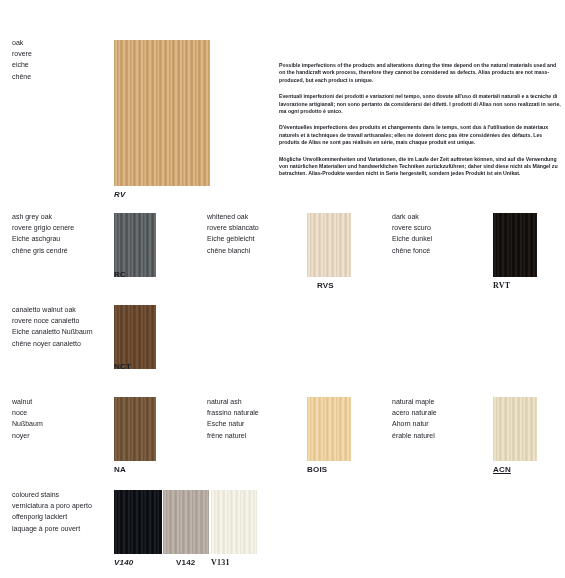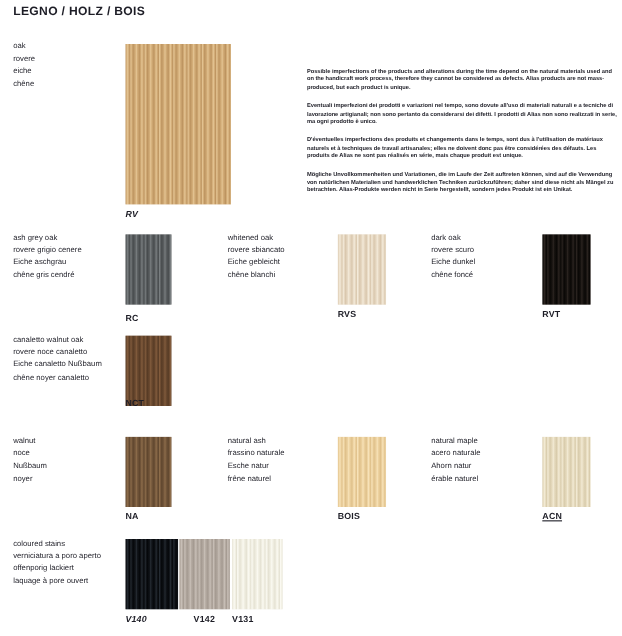--- a/index.html
+++ b/index.html
@@ -73,21 +73,20 @@
     font-weight: bold;
     color: #1d1d26;
     text-align: left;
   }
   #disclaimer p:last-child { margin-bottom: 0; }
 </style>
 </head>
 <body>
 
 <div id="header">
-  <div class="title-line">LEGNO / HOLZ / BOIS</div>
 </div>
 
 <div id="disclaimer">
   <p>Possible imperfections of the products and alterations during the time depend on the natural materials used and on the handicraft work process, therefore they cannot be considered as defects. Alias products are not mass-produced, but each product is unique.</p>
   <p>Eventuali imperfezioni dei prodotti e variazioni nel tempo, sono dovute all'uso di materiali naturali e a tecniche di lavorazione artigianali; non sono pertanto da considerarsi dei difetti. I prodotti di Alias non sono realizzati in serie, ma ogni prodotto è unico.</p>
   <p>D'éventuelles imperfections des produits et changements dans le temps, sont dus à l'utilisation de matériaux naturels et à techniques de travail artisanales; elles ne doivent donc pas être considérées des défauts. Les produits de Alias ne sont pas réalisés en série, mais chaque produit est unique.</p>
   <p>Mögliche Unvollkommenheiten und Variationen, die im Laufe der Zeit auftreten können, sind auf die Verwendung von natürlichen Materialien und handwerklichen Techniken zurückzuführen; daher sind diese nicht als Mängel zu betrachten. Alias-Produkte werden nicht in Serie hergestellt, sondern jedes Produkt ist ein Unikat.</p>
 </div>
 
 <div class="name-block" style="left:12px; top:37px;">
@@ -103,43 +102,43 @@
 
 <div class="name-block" style="left:12px; top:211px;">
   <span class="nm">ash grey oak</span>
   <span class="nm">rovere grigio cenere</span>
   <span class="nm">Eiche aschgrau</span>
   <span class="nm">chêne gris cendré</span>
 </div>
 <div class="swatch" id="sw-rc" style="left:114px; top:213px; width:42px; height:64px;">
   <div class="grain" style="background: repeating-linear-gradient(90deg, rgb(71, 75, 77) 0px, rgb(93, 97, 99) 1px, rgb(120, 125, 127) 2px, rgb(93, 97, 99) 3px, rgb(71, 75, 77) 4px, rgb(120, 125, 127) 5px, rgb(93, 97, 99) 6px, rgb(71, 75, 77) 7px, rgb(93, 97, 99) 9px, rgb(120, 125, 127) 10px, rgb(93, 97, 99) 11px, rgb(71, 75, 77) 13px), repeating-linear-gradient(90deg, rgba(0, 0, 0, 0.1) 0px, rgba(0, 0, 0, 0) 3px, rgba(255, 255, 255, 0.07) 7px, rgba(0, 0, 0, 0) 11px, rgba(0, 0, 0, 0.12) 17px, rgba(0, 0, 0, 0) 23px), linear-gradient(rgba(255, 255, 255, 0.05), rgba(0, 0, 0, 0.05)), rgb(93, 97, 99); background-blend-mode: normal, overlay, overlay, normal;"></div>
 </div>
-<div class="code" style="left:114px; top:285px;">RC</div>
+<div class="code" style="left:114px; top:270px;">RC</div>
 
 <div class="name-block" style="left:207px; top:211px;">
   <span class="nm">whitened oak</span>
   <span class="nm">rovere sbiancato</span>
   <span class="nm">Eiche gebleicht</span>
   <span class="nm">chêne blanchi</span>
 </div>
 <div class="swatch" id="sw-rvs" style="left:307px; top:213px; width:44px; height:64px;">
   <div class="grain" style="background: repeating-linear-gradient(90deg, rgb(217, 199, 173) 0px, rgb(232, 218, 197) 1px, rgb(243, 234, 217) 2px, rgb(232, 218, 197) 3px, rgb(217, 199, 173) 4px, rgb(243, 234, 217) 5px, rgb(232, 218, 197) 6px, rgb(217, 199, 173) 7px, rgb(232, 218, 197) 9px, rgb(243, 234, 217) 10px, rgb(232, 218, 197) 11px, rgb(217, 199, 173) 13px), repeating-linear-gradient(90deg, rgba(0, 0, 0, 0.1) 0px, rgba(0, 0, 0, 0) 3px, rgba(255, 255, 255, 0.07) 7px, rgba(0, 0, 0, 0) 11px, rgba(0, 0, 0, 0.12) 17px, rgba(0, 0, 0, 0) 23px), linear-gradient(rgba(255, 255, 255, 0.05), rgba(0, 0, 0, 0.05)), rgb(232, 218, 197); background-blend-mode: normal, overlay, overlay, normal;"></div>
 </div>
-<div class="code" style="left:307px; top:281px;">RVS</div>
+<div class="code" style="left:317px; top:281px;">RVS</div>
 
 <div class="name-block" style="left:392px; top:211px;">
   <span class="nm">dark oak</span>
   <span class="nm">rovere scuro</span>
   <span class="nm">Eiche dunkel</span>
   <span class="nm">chêne foncé</span>
 </div>
 <div class="swatch" id="sw-rvt" style="left:493px; top:213px; width:44px; height:64px;">
   <div class="grain" style="background: repeating-linear-gradient(90deg, rgb(10, 8, 6) 0px, rgb(23, 19, 16) 1px, rgb(43, 36, 32) 2px, rgb(23, 19, 16) 3px, rgb(10, 8, 6) 4px, rgb(43, 36, 32) 5px, rgb(23, 19, 16) 6px, rgb(10, 8, 6) 7px, rgb(23, 19, 16) 9px, rgb(43, 36, 32) 10px, rgb(23, 19, 16) 11px, rgb(10, 8, 6) 13px), repeating-linear-gradient(90deg, rgba(0, 0, 0, 0.1) 0px, rgba(0, 0, 0, 0) 3px, rgba(255, 255, 255, 0.07) 7px, rgba(0, 0, 0, 0) 11px, rgba(0, 0, 0, 0.12) 17px, rgba(0, 0, 0, 0) 23px), linear-gradient(rgba(255, 255, 255, 0.05), rgba(0, 0, 0, 0.05)), rgb(23, 19, 16); background-blend-mode: normal, overlay, overlay, normal;"></div>
 </div>
-<div class="code" style="left:493px; top:281px;">RVT</div>
+<div class="code" style="left:493px; top:281px;font-family:Liberation Serif, serif;">RVT</div>
 
 <div class="name-block" style="left:12px; top:304px;">
   <span class="nm">canaletto walnut oak</span>
   <span class="nm">rovere noce canaletto</span>
   <span class="nm">Eiche canaletto Nußbaum</span>
   <span class="nm">chêne noyer canaletto</span>
 </div>
 <div class="swatch" id="sw-nct" style="left:114px; top:305px; width:42px; height:64px;">
   <div class="grain" style="background: repeating-linear-gradient(90deg, rgb(87, 59, 37) 0px, rgb(107, 74, 48) 1px, rgb(129, 91, 60) 2px, rgb(107, 74, 48) 3px, rgb(87, 59, 37) 4px, rgb(129, 91, 60) 5px, rgb(107, 74, 48) 6px, rgb(87, 59, 37) 7px, rgb(107, 74, 48) 9px, rgb(129, 91, 60) 10px, rgb(107, 74, 48) 11px, rgb(87, 59, 37) 13px), repeating-linear-gradient(90deg, rgba(0, 0, 0, 0.1) 0px, rgba(0, 0, 0, 0) 3px, rgba(255, 255, 255, 0.07) 7px, rgba(0, 0, 0, 0) 11px, rgba(0, 0, 0, 0.12) 17px, rgba(0, 0, 0, 0) 23px), linear-gradient(rgba(255, 255, 255, 0.05), rgba(0, 0, 0, 0.05)), rgb(107, 74, 48); background-blend-mode: normal, overlay, overlay, normal;"></div>
 </div>
@@ -191,13 +190,13 @@
 <div class="code" style="left:114px; top:558px;font-style:italic;">V140</div>
 
 <div class="swatch" id="sw-v142" style="left:163px; top:490px; width:46px; height:64px;">
   <div class="grain" style="background: repeating-linear-gradient(90deg, rgb(164, 154, 145) 0px, rgb(181, 171, 162) 1px, rgb(199, 190, 182) 2px, rgb(181, 171, 162) 3px, rgb(164, 154, 145) 4px, rgb(199, 190, 182) 5px, rgb(181, 171, 162) 6px, rgb(164, 154, 145) 7px, rgb(181, 171, 162) 9px, rgb(199, 190, 182) 10px, rgb(181, 171, 162) 11px, rgb(164, 154, 145) 13px), repeating-linear-gradient(90deg, rgba(0, 0, 0, 0.1) 0px, rgba(0, 0, 0, 0) 3px, rgba(255, 255, 255, 0.07) 7px, rgba(0, 0, 0, 0) 11px, rgba(0, 0, 0, 0.12) 17px, rgba(0, 0, 0, 0) 23px), linear-gradient(rgba(255, 255, 255, 0.05), rgba(0, 0, 0, 0.05)), rgb(181, 171, 162); background-blend-mode: normal, overlay, overlay, normal;"></div>
 </div>
 <div class="code" style="left:176px; top:558px;">V142</div>
 
 <div class="swatch" id="sw-v131" style="left:211px; top:490px; width:46px; height:64px;">
   <div class="grain" style="background: repeating-linear-gradient(90deg, rgb(229, 226, 211) 0px, rgb(242, 240, 228) 1px, rgb(250, 249, 241) 2px, rgb(242, 240, 228) 3px, rgb(229, 226, 211) 4px, rgb(250, 249, 241) 5px, rgb(242, 240, 228) 6px, rgb(229, 226, 211) 7px, rgb(242, 240, 228) 9px, rgb(250, 249, 241) 10px, rgb(242, 240, 228) 11px, rgb(229, 226, 211) 13px), repeating-linear-gradient(90deg, rgba(0, 0, 0, 0.1) 0px, rgba(0, 0, 0, 0) 3px, rgba(255, 255, 255, 0.07) 7px, rgba(0, 0, 0, 0) 11px, rgba(0, 0, 0, 0.12) 17px, rgba(0, 0, 0, 0) 23px), linear-gradient(rgba(255, 255, 255, 0.05), rgba(0, 0, 0, 0.05)), rgb(242, 240, 228); background-blend-mode: normal, overlay, overlay, normal;"></div>
 </div>
-<div class="code" style="left:211px; top:558px;">V131</div>
+<div class="code" style="left:211px; top:558px;font-family:Liberation Serif, serif;">V131</div>
 
 </body></html>

